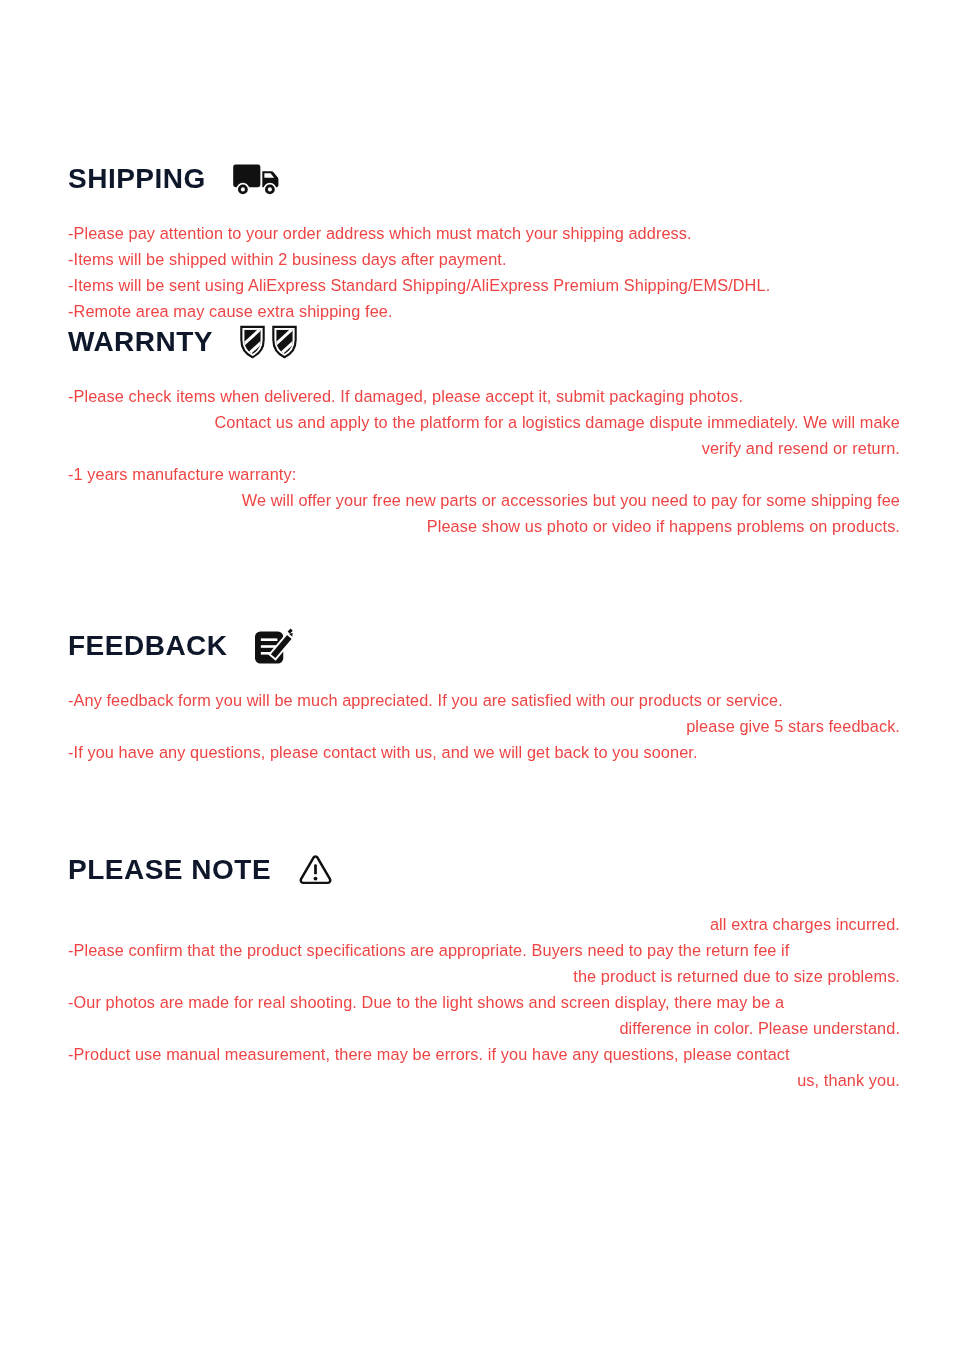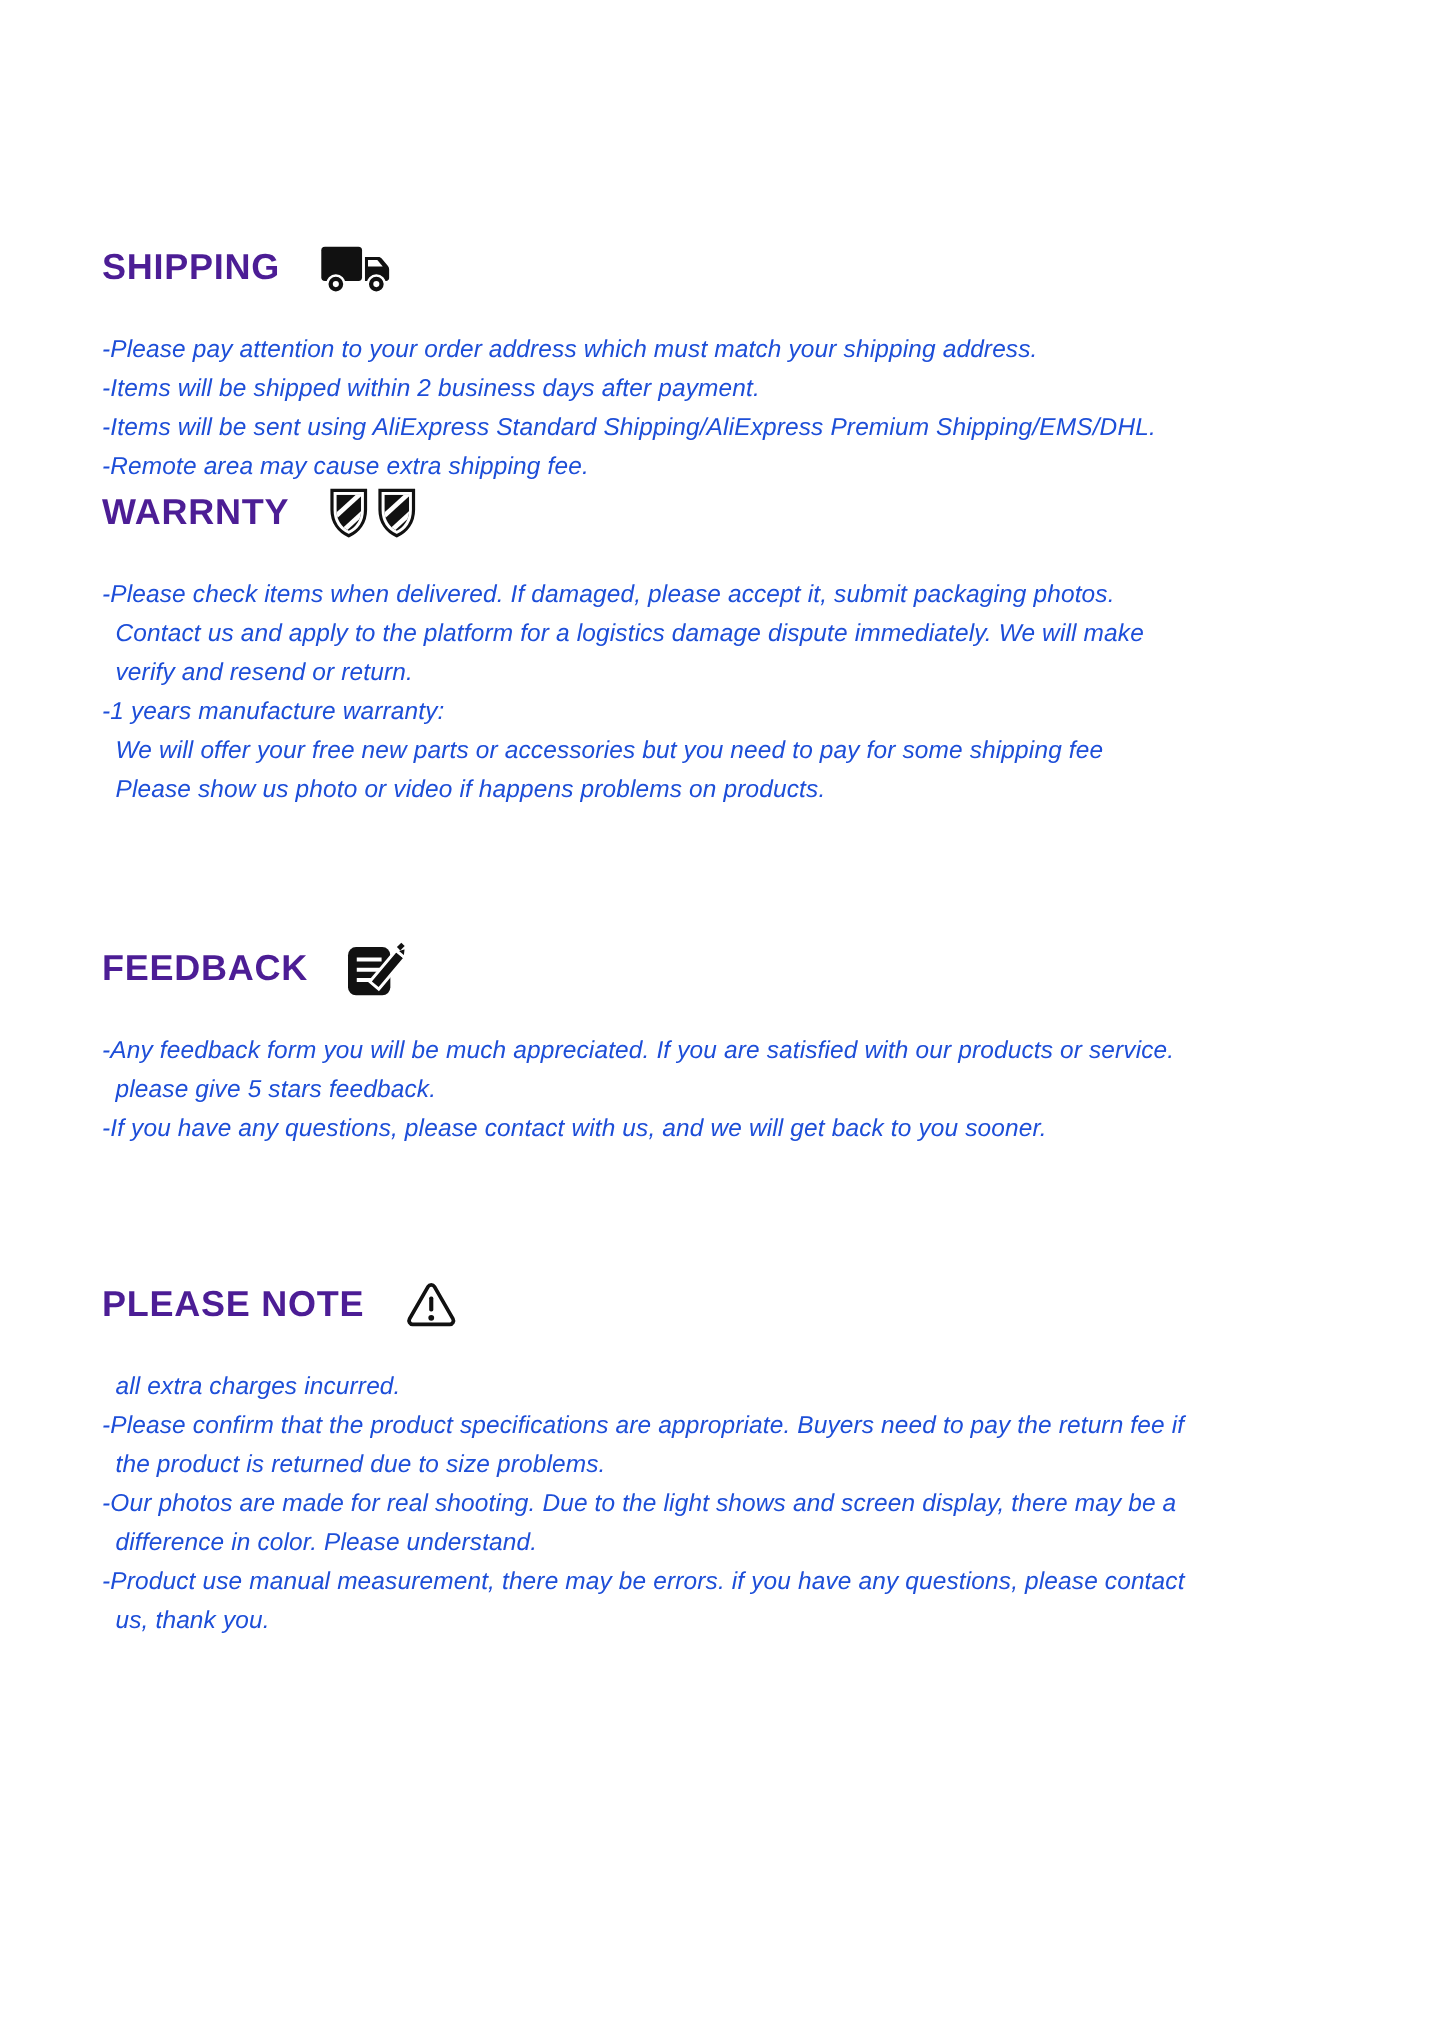--- a/index.html
+++ b/index.html
@@ -21,38 +21,37 @@
 
   .sec-head {
     display: flex;
     align-items: center;
     gap: 26px;
     height: 36px;
     margin-bottom: 23px;
   }
   .sec-title {
     margin: 0;
-    font-size: 24px;
+    font-size: 28px;
     font-weight: bold;
     letter-spacing: 0.5px;
-    color: #4c1d95;
+    color: #0f172a;
     white-space: nowrap;
   }
   .icon { display: inline-flex; align-items: center; gap: 5px; }
 
   .bullets { }
   .line {
     font-size: 16.3px;
     line-height: 26px;
     letter-spacing: 0.1px;
     white-space: nowrap;
-    color: #1d4ed8;
-    font-style: italic;
+    color: #ef4444;
   }
-  .line.cont { padding-left: 9px; }
+  .line.cont { padding-left: 9px; text-align: right; }
 </style>
 </head>
 <body>
 
 <div class="page">
 
   <section class="sec sec-shipping">
     <div class="sec-head">
       <h2 class="sec-title">SHIPPING</h2>
       <span class="icon">

